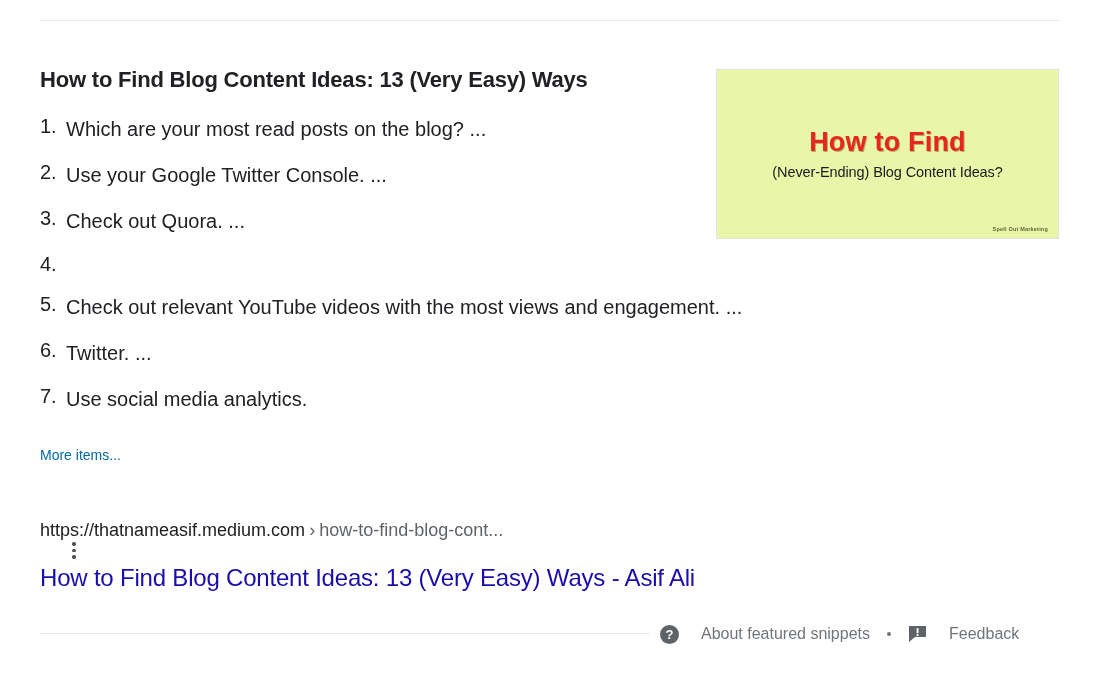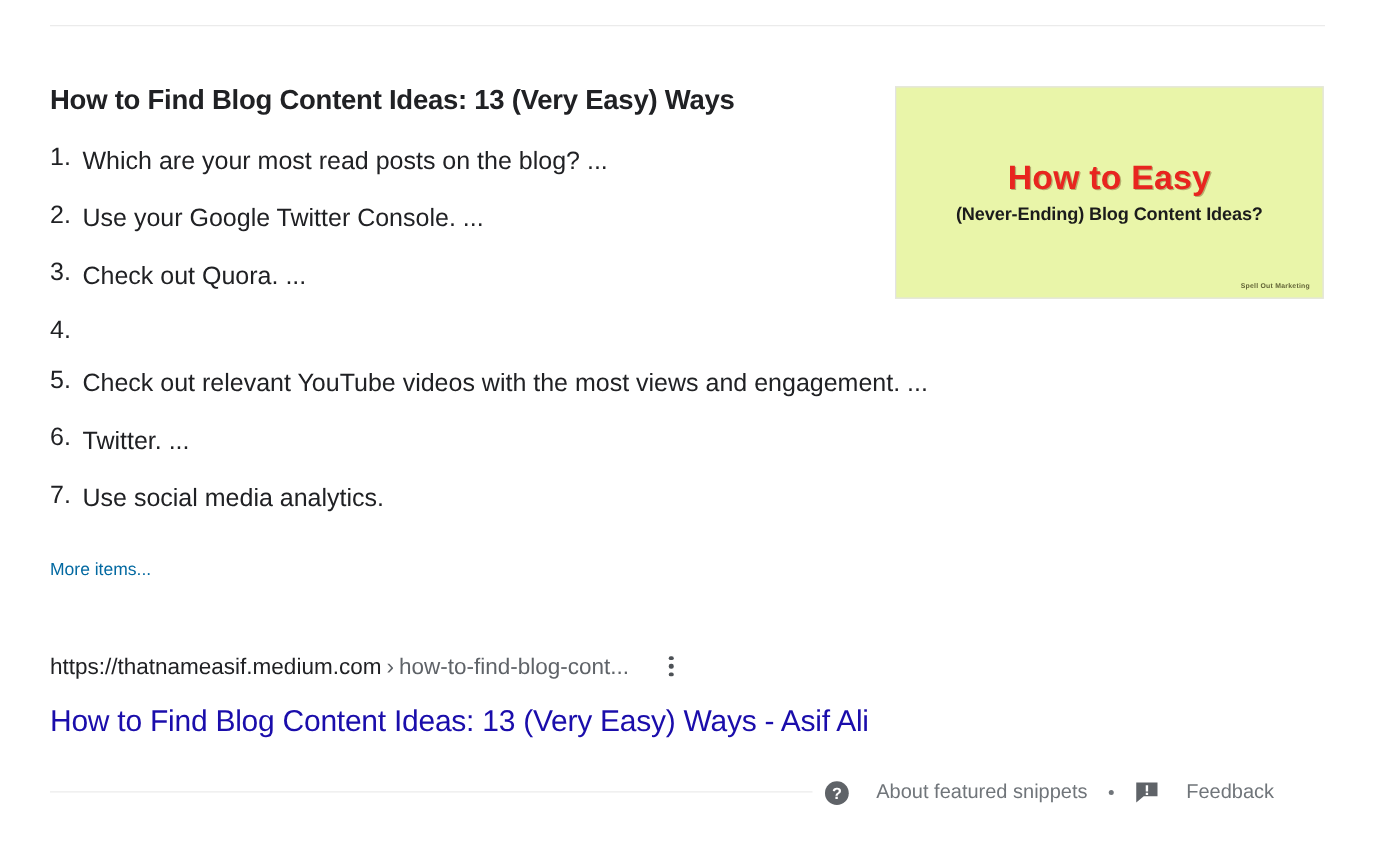--- a/index.html
+++ b/index.html
@@ -123,21 +123,21 @@
     font-weight: bold;
     color: #e8251f;
     letter-spacing: 0.2px;
     text-shadow: 1px 1px 0 rgba(90,40,0,0.35);
     line-height: 30px;
     white-space: nowrap;
   }
   .thumb-sub {
     margin-top: 6px;
     font-size: 14.5px;
-    font-weight: bold;
+    font-weight: normal;
     color: #1b1b1b;
     letter-spacing: -0.1px;
     line-height: 18px;
     white-space: nowrap;
   }
   .thumb-watermark {
     position: absolute;
     right: 10px;
     bottom: 6px;
     font-size: 5.5px;
@@ -150,22 +150,22 @@
 
   
   .result {
     position: absolute;
     left: 40px;
     top: 518px;
     width: 1020px;
   }
   .result-urlrow {
     display: flex;
-    align-items: center;
     height: 30px;
+    flex-direction: column;
   }
   .result-url {
     font-size: 18px;
     line-height: 24px;
     color: #202124;
     white-space: nowrap;
   }
   .result-url .url-path {
     color: #5f6368;
   }
@@ -298,21 +298,21 @@
         <span class="li-num">7.</span>
         <span class="li-text">Use social media analytics.</span>
       </li>
     </ol>
 
     <a class="more-items">More items...</a>
   </div>
 
   <div class="thumb">
     <div class="thumb-inner">
-      <div class="thumb-title">How to Easy</div>
+      <div class="thumb-title">How to Find</div>
       <div class="thumb-sub">(Never-Ending) Blog Content Ideas?</div>
     </div>
     <div class="thumb-watermark">Spell Out Marketing</div>
   </div>
 
   <div class="result">
     <div class="result-urlrow">
       <div class="result-url">
         <span>https://thatnameasif.medium.com</span><span class="url-sep">›</span><span class="url-path">how-to-find-blog-cont...</span>
       </div>

